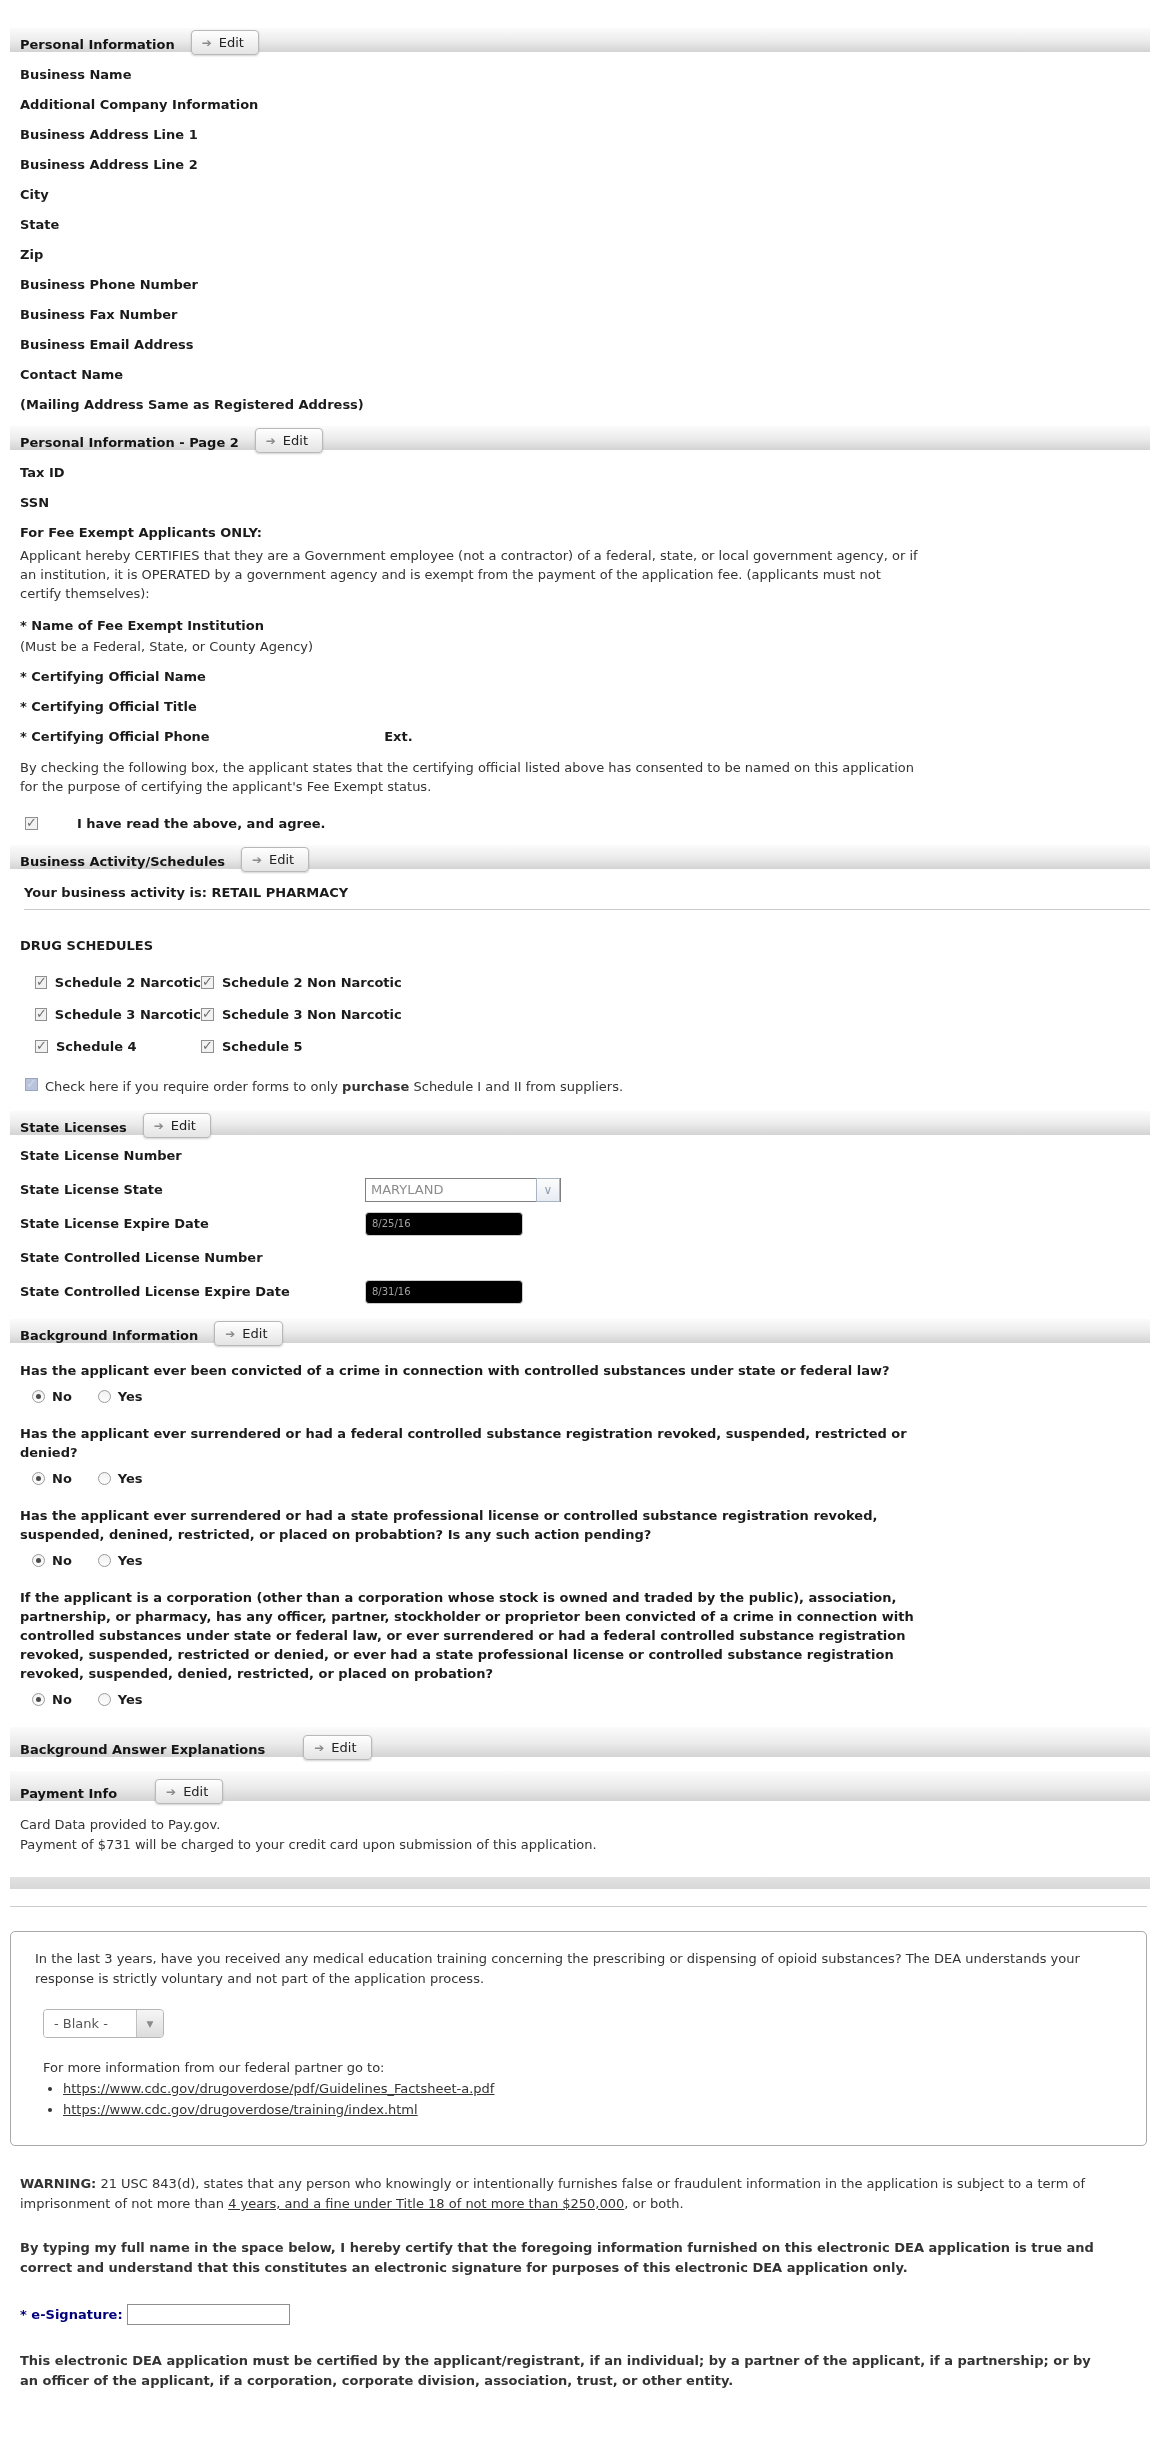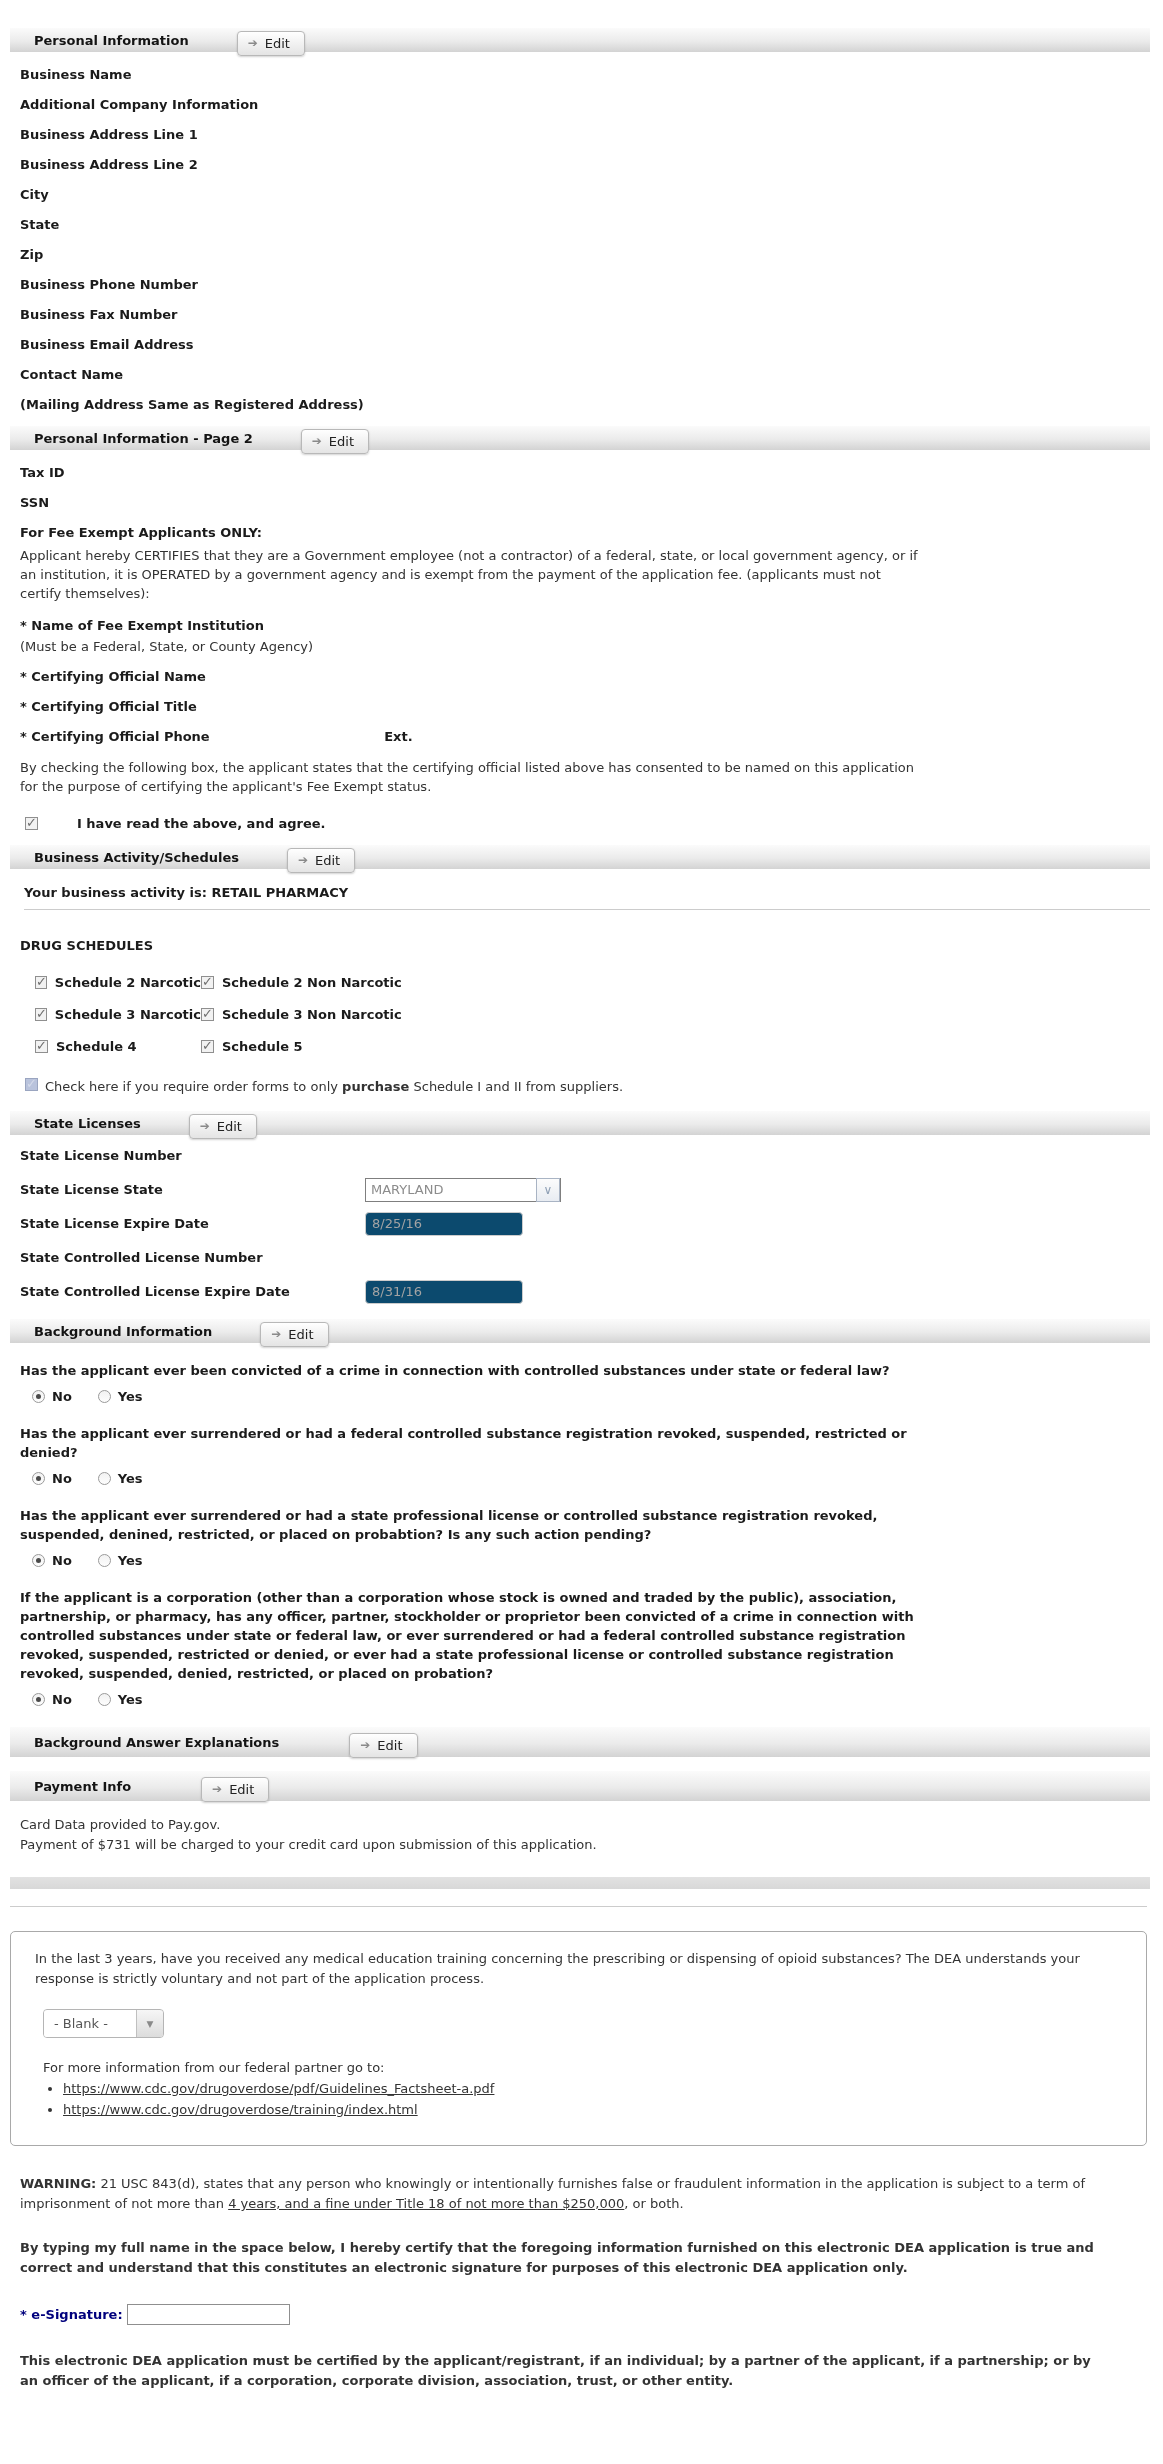--- a/index.html
+++ b/index.html
@@ -1,22 +1,22 @@
 <!DOCTYPE html>
 <html><head>
 <meta charset="utf-8">
 <style>
   html,body{margin:0;padding:0;background:#fff;}
   body{width:1163px;font-family:"DejaVu Sans","Liberation Sans",sans-serif;font-size:13px;color:#333;}
   .page{padding:14px 13px 30px 10px;}
 
   
-  .sec-bar{height:24px;display:flex;align-items:center;overflow:visible;
+  .sec-bar{height:24px;display:flex;align-items:flex-end;overflow:visible;
     background:linear-gradient(180deg,#fbfbfb 0%,#ebebeb 55%,#d3d3d3 100%);
-    padding-left:24px;margin-top:14px;gap:32px;}
+    padding-left:10px;margin-top:14px;}
   .sec-bar.tall{height:30px;}
   .sec-title{font-weight:bold;color:#141414;white-space:nowrap;}
   .sec-title.u{}
   .edit-btn{display:inline-flex;align-items:center;margin-left:16px;cursor:pointer;
     background:linear-gradient(#ffffff,#e4e4e4);border:1px solid #b8b8b8;border-radius:4px;
     padding:4px 14px 4px 10px;position:relative;top:3px;box-shadow:0 1px 2px rgba(0,0,0,.18);
     color:#222;font-size:13px;white-space:nowrap;}
   .edit-btn .arr{color:#8a8a8a;margin-right:7px;font-size:12px;}
 
   .flabel{font-weight:bold;color:#1b1b1b;margin:15px 0 14px 10px;line-height:15px;}
@@ -50,21 +50,21 @@
 
   
   .lic-row{display:flex;align-items:center;min-height:27px;margin:7px 0 7px 10px;}
   .lic-row .llabel{font-weight:bold;color:#1b1b1b;width:345px;flex:none;}
   .mock-select{width:196px;height:24px;border:1px solid #7f7f7f;background:#fff;display:flex;
     align-items:center;justify-content:space-between;box-sizing:border-box;}
   .mock-select .val{color:#8c8c8c;padding-left:5px;}
   .mock-select .chev{width:22px;height:22px;border:1px solid #a9b4c4;margin-right:0;display:flex;
     align-items:center;justify-content:center;color:#8fa0b5;background:linear-gradient(#fcfcfc,#e8ecf2);font-size:12px;}
   input.date{width:158px;height:24px;border:1px solid #ccc;border-radius:4px;color:#a3a3a3;
-    padding:0 6px;font-size:13px;font-family:inherit;box-sizing:border-box;background:#0c4a6e;}
+    padding:0 6px;font-size:10px;font-family:inherit;box-sizing:border-box;background:#000000;}
 
   .activity-line{font-weight:bold;color:#1b1b1b;margin:16px 0 0 14px;padding-bottom:9px;border-bottom:1px solid #ccc;}
   .drug-heading{font-weight:bold;color:#1b1b1b;margin:28px 0 0 10px;}
   .purchase-row{display:flex;align-items:flex-start;margin:24px 0 16px 15px;color:#333;}
   .purchase-row .txt{margin-left:7px;line-height:17px;}
 
   .gray-strip{height:12px;background:linear-gradient(#e2e2e2,#d8d8d8);margin-top:22px;}
   .thin-rule{border:0;border-top:1px solid #ccc;margin:17px 3px 0 0;}
 
   

